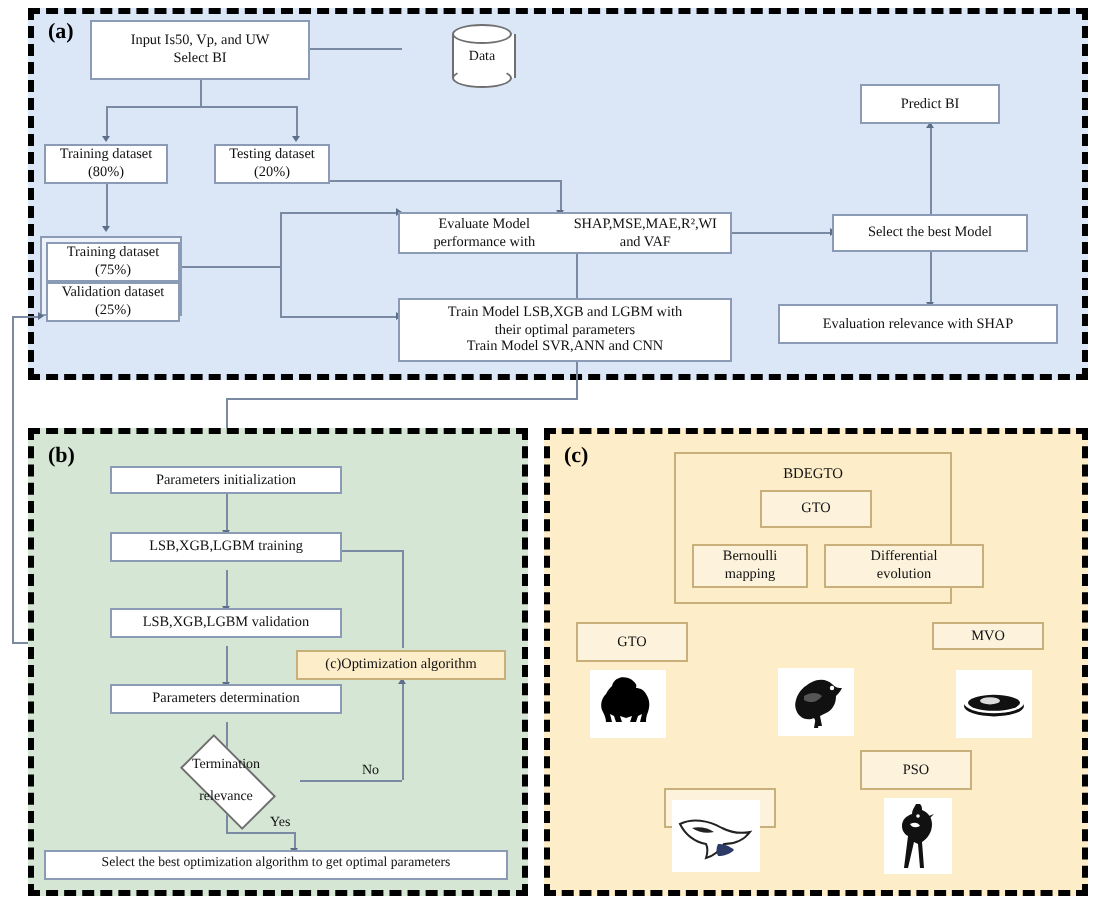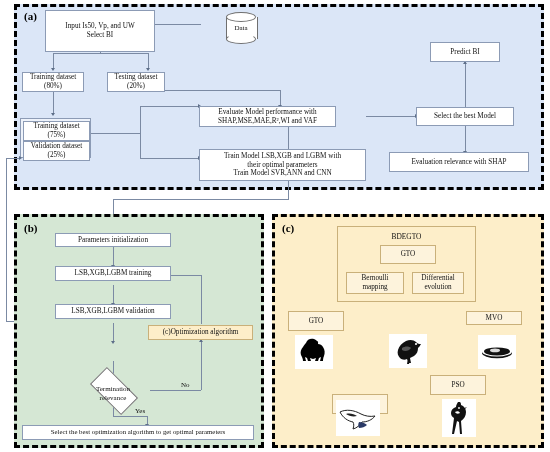--- a/index.html
+++ b/index.html
@@ -20,21 +20,21 @@
         display:flex;align-items:center;justify-content:center;text-align:center;
         font-size:7.2px;line-height:1.22;color:#111;padding:1px 2px;
         font-family:"Liberation Serif", serif;}
   .node.small{font-size:6.8px;}
   .node.cream{background:#fdeec9;border-color:#c9b07a;}
   .node.shell{background:#eef3fb;border:1px solid #8c9bb5;display:block;}
 
   
   .diamond{position:absolute;background:#fff;border:1px solid #6f6f6f;
            transform:rotate(45deg);}
-  .diamond-text{position:absolute;display:flex;align-items:center;justify-content:flex-end;
+  .diamond-text{position:absolute;display:flex;align-items:center;justify-content:space-between;
         text-align:center;font-size:7px;line-height:1.2;color:#111;
         font-family:"Liberation Serif", serif;}
 
   
   .cyl{position:absolute;margin-left:24px;}
   .cyl .body{position:absolute;left:0;top:5px;width:100%;height:calc(100% - 10px);
              background:#fff;border-left:1px solid #6f6f6f;border-right:1px solid #6f6f6f;}
   .cyl .top{position:absolute;left:0;top:0;width:100%;height:10px;background:#fff;
             border:1px solid #6f6f6f;border-radius:50%;box-sizing:border-box;}
   .cyl .bot{position:absolute;left:0;bottom:0;width:100%;height:10px;background:#fff;
@@ -106,21 +106,21 @@
 
   <div class="ln h" style="left:366px;top:116px;width:50px;"></div>
   <div class="arw right" style="left:415px;top:113.5px;"></div>
 
   <div class="ln v" style="left:465px;top:62px;height:45px;"></div>
   <div class="arw up" style="left:462.5px;top:61px;"></div>
 
   <div class="ln v" style="left:465px;top:126px;height:26px;"></div>
   <div class="arw down" style="left:462.5px;top:151px;"></div>
 
-  <div class="node" style="left:45px;top:10px;width:110px;height:42px;flex-direction:column;">
+  <div class="node" style="left:45px;top:10px;width:110px;height:30px;flex-direction:column;">
     <span>Input Is50, Vp, and UW</span>
     <span>Select BI</span>
   </div>
 
   <div class="cyl" style="left:202px;top:12px;width:30px;height:32px;">
     <div class="body"></div>
     <div class="bot"></div>
     <div class="top"></div>
     <div class="lbl">Data</div>
   </div>
@@ -139,21 +139,21 @@
     <div class="node" style="left:2px;top:2px;width:67px;height:20px;flex-direction:column;">
       <span>Training dataset</span>
       <span>(75%)</span>
     </div>
     <div class="node" style="left:2px;top:22px;width:67px;height:20px;flex-direction:column;">
       <span class="small">Validation dataset</span>
       <span>(25%)</span>
     </div>
   </div>
 
-  <div class="node" style="left:199px;top:106px;width:137px;height:21px;flex-direction:column;">
+  <div class="node" style="left:199px;top:106px;width:167px;height:21px;flex-direction:row;">
     <span>Evaluate Model performance with</span>
     <span>SHAP,MSE,MAE,R²,WI and VAF</span>
   </div>
 
   <div class="node" style="left:199px;top:149px;width:167px;height:32px;flex-direction:column;">
     <span>Train Model LSB,XGB and LGBM with</span>
     <span>their optimal parameters</span>
     <span>Train Model SVR,ANN and CNN</span>
   </div>
 
@@ -196,41 +196,42 @@
 
   <div class="ln v" style="left:113px;top:403px;height:13px;"></div>
   <div class="ln h" style="left:113px;top:416px;width:34px;"></div>
   <div class="ln v" style="left:147px;top:416px;height:9px;"></div>
   <div class="arw down" style="left:144.5px;top:424px;"></div>
   <div class="edge-label" style="left:122px;top:407px;">Yes</div>
 
   <div class="node" style="left:55px;top:233px;width:116px;height:14px;">Parameters initialization</div>
   <div class="node" style="left:55px;top:266px;width:116px;height:15px;">LSB,XGB,LGBM training</div>
   <div class="node" style="left:55px;top:304px;width:116px;height:15px;">LSB,XGB,LGBM validation</div>
+  <div class="node" style="left:55px;top:342px;width:116px;height:15px;">Parameters determination</div>
   <div class="node cream" style="left:148px;top:325px;width:105px;height:15px;">(c)Optimization algorithm</div>
 
   <div class="diamond" style="left:92px;top:379px;width:42px;height:22px;"></div>
   <div class="diamond-text" style="left:82px;top:378px;width:62px;height:24px;flex-direction:column;">
     <span>Termination</span>
     <span>relevance</span>
   </div>
 
   <div class="node small" style="left:22px;top:425px;width:232px;height:15px;">Select the best optimization algorithm to get optimal parameters</div>
 
   <div class="panel" id="panel-c"></div>
   <div class="panel-label" style="left:282px;top:222px;">(c)</div>
 
   <div class="bdegto-shell" style="left:337px;top:226px;width:139px;height:76px;">
     <div class="bdegto-title" style="left:0;top:5px;">BDEGTO</div>
     <div class="node cream" style="left:42px;top:18px;width:56px;height:19px;background:#fdf3dc;">GTO</div>
     <div class="node cream" style="left:8px;top:45px;width:58px;height:22px;flex-direction:column;background:#fdf3dc;">
       <span>Bernoulli</span>
       <span>mapping</span>
     </div>
-    <div class="node cream" style="left:74px;top:45px;width:52px;height:22px;flex-direction:column;background:#fdf3dc;">
+    <div class="node cream" style="left:74px;top:45px;width:80px;height:22px;flex-direction:column;background:#fdf3dc;">
       <span>Differential</span>
       <span>evolution</span>
     </div>
   </div>
 
   <div class="node cream" style="left:288px;top:311px;width:56px;height:20px;background:#fdf3dc;">GTO</div>
   <div class="node cream" style="left:466px;top:311px;width:56px;height:14px;background:#fdf3dc;">MVO</div>
 
   <div class="icon-tile" style="left:295px;top:335px;width:38px;height:34px;">
     <svg width="34" height="30" viewBox="0 0 34 30">

